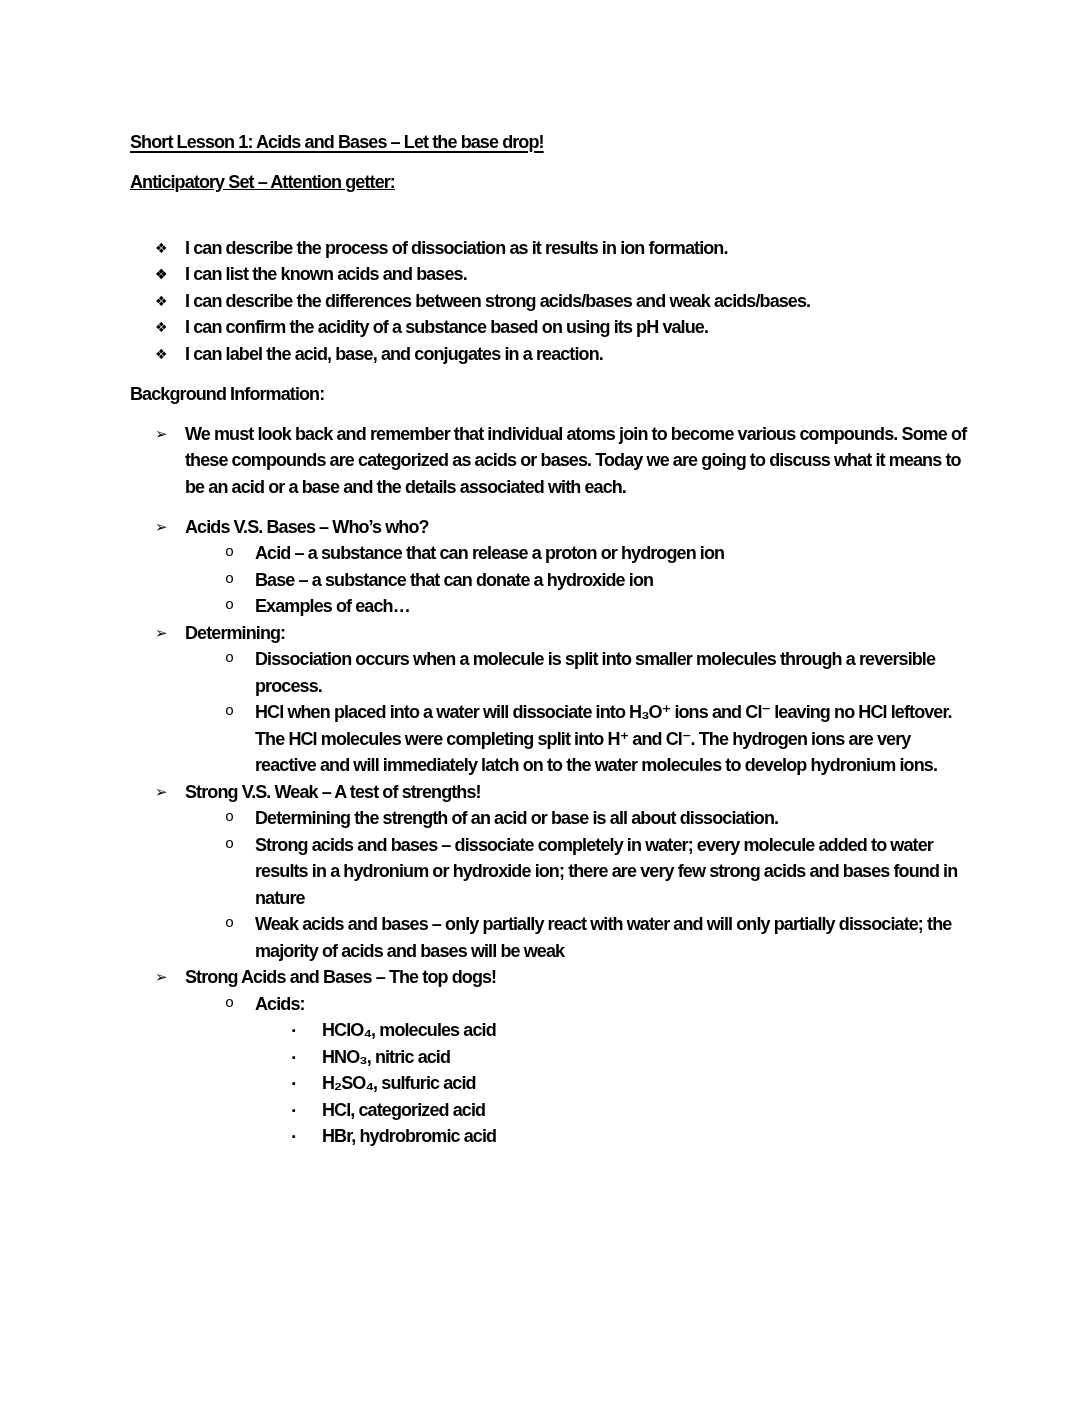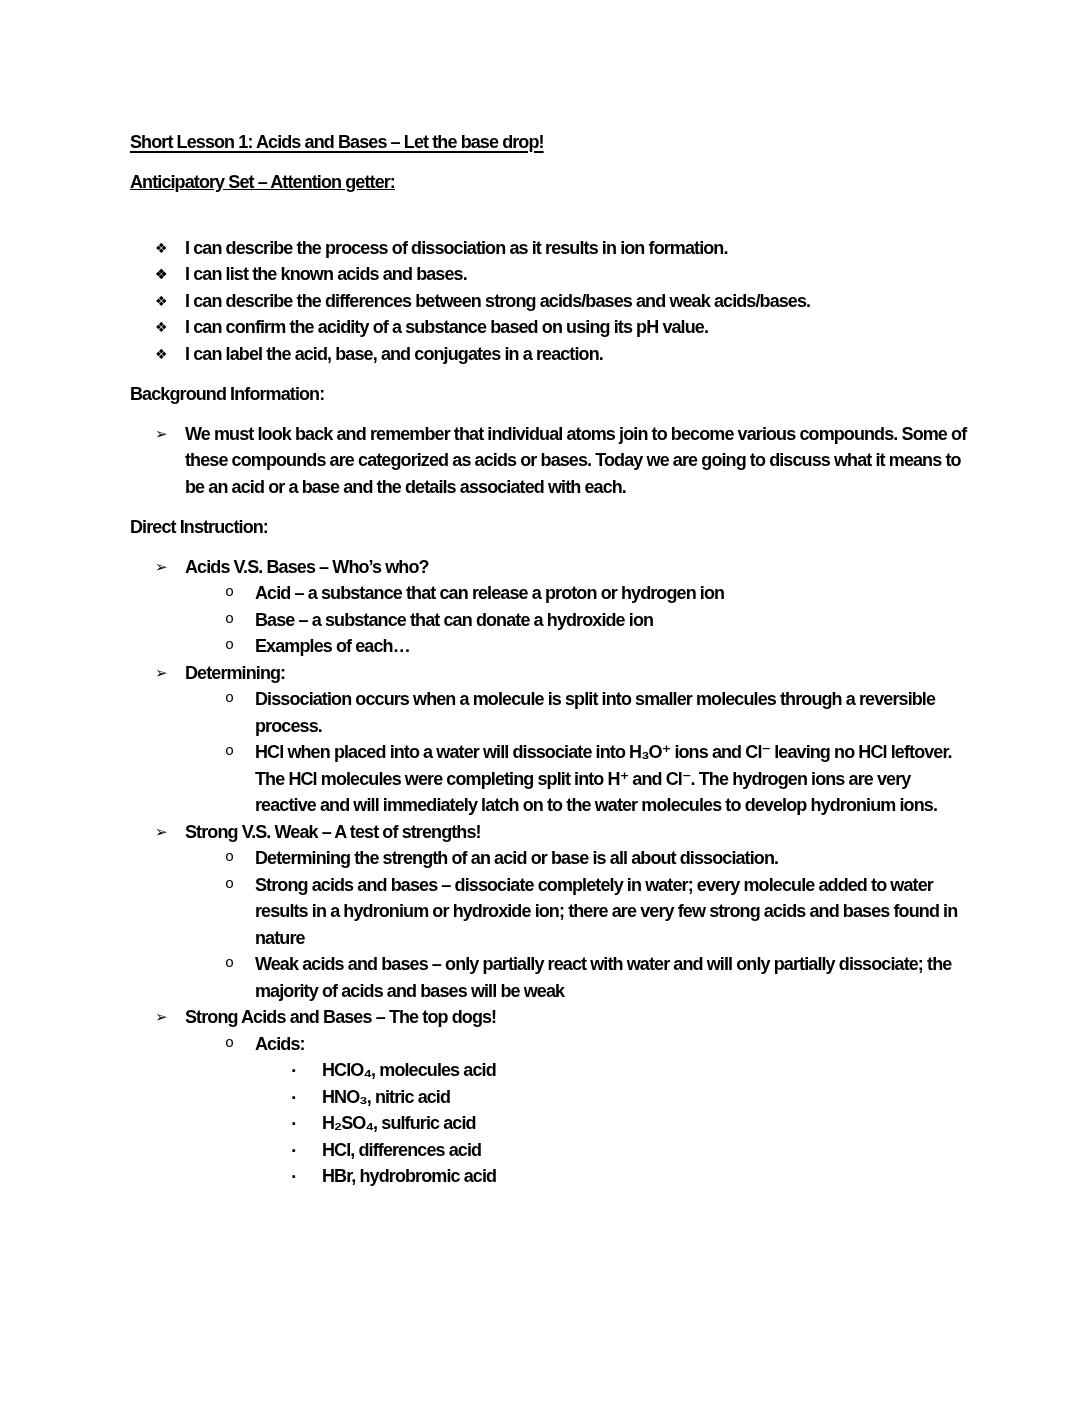--- a/index.html
+++ b/index.html
@@ -66,21 +66,20 @@
     <div class="li l1"><span class="mk mk-diamond">❖</span><span>I can confirm the acidity of a substance based on using its pH value.</span></div>
     <div class="li l1"><span class="mk mk-diamond">❖</span><span>I can label the acid, base, and conjugates in a reaction.</span></div>
   </div>
 
   <p class="heading">Background Information:</p>
 
   <div class="list">
     <div class="li l1"><span class="mk mk-arrow">➢</span><span>We must look back and remember that individual atoms join to become various compounds. Some of these compounds are categorized as acids or bases. Today we are going to discuss what it means to be an acid or a base and the details associated with each.</span></div>
   </div>
 
-  <p class="heading">Direct Instruction:</p>
 
   <div class="list">
 
     <div class="li l1"><span class="mk mk-arrow">➢</span><span>Acids V.S. Bases – Who’s who?</span></div>
     <div class="li l2"><span class="mk mk-circle">o</span><span>Acid – a substance that can release a proton or hydrogen ion</span></div>
     <div class="li l2"><span class="mk mk-circle">o</span><span>Base – a substance that can donate a hydroxide ion</span></div>
     <div class="li l2"><span class="mk mk-circle">o</span><span>Examples of each…</span></div>
 
     <div class="li l1"><span class="mk mk-arrow">➢</span><span>Determining:</span></div>
     <div class="li l2"><span class="mk mk-circle">o</span><span>Dissociation occurs when a molecule is split into smaller molecules through a reversible process.</span></div>
@@ -89,18 +88,18 @@
     <div class="li l1"><span class="mk mk-arrow">➢</span><span>Strong V.S. Weak – A test of strengths!</span></div>
     <div class="li l2"><span class="mk mk-circle">o</span><span>Determining the strength of an acid or base is all about dissociation.</span></div>
     <div class="li l2"><span class="mk mk-circle">o</span><span>Strong acids and bases – dissociate completely in water; every molecule added to water results in a hydronium or hydroxide ion; there are very few strong acids and bases found in nature</span></div>
     <div class="li l2"><span class="mk mk-circle">o</span><span>Weak acids and bases – only partially react with water and will only partially dissociate; the majority of acids and bases will be weak</span></div>
 
     <div class="li l1"><span class="mk mk-arrow">➢</span><span>Strong Acids and Bases – The top dogs!</span></div>
     <div class="li l2"><span class="mk mk-circle">o</span><span>Acids:</span></div>
     <div class="li l3"><span class="mk mk-square">▪</span><span>HClO₄, molecules acid</span></div>
     <div class="li l3"><span class="mk mk-square">▪</span><span>HNO₃, nitric acid</span></div>
     <div class="li l3"><span class="mk mk-square">▪</span><span>H₂SO₄, sulfuric acid</span></div>
-    <div class="li l3"><span class="mk mk-square">▪</span><span>HCl, differences acid</span></div>
+    <div class="li l3"><span class="mk mk-square">▪</span><span>HCl, categorized acid</span></div>
     <div class="li l3"><span class="mk mk-square">▪</span><span>HBr, hydrobromic acid</span></div>
 
   </div>
 
 </div>
 
 </body></html>

